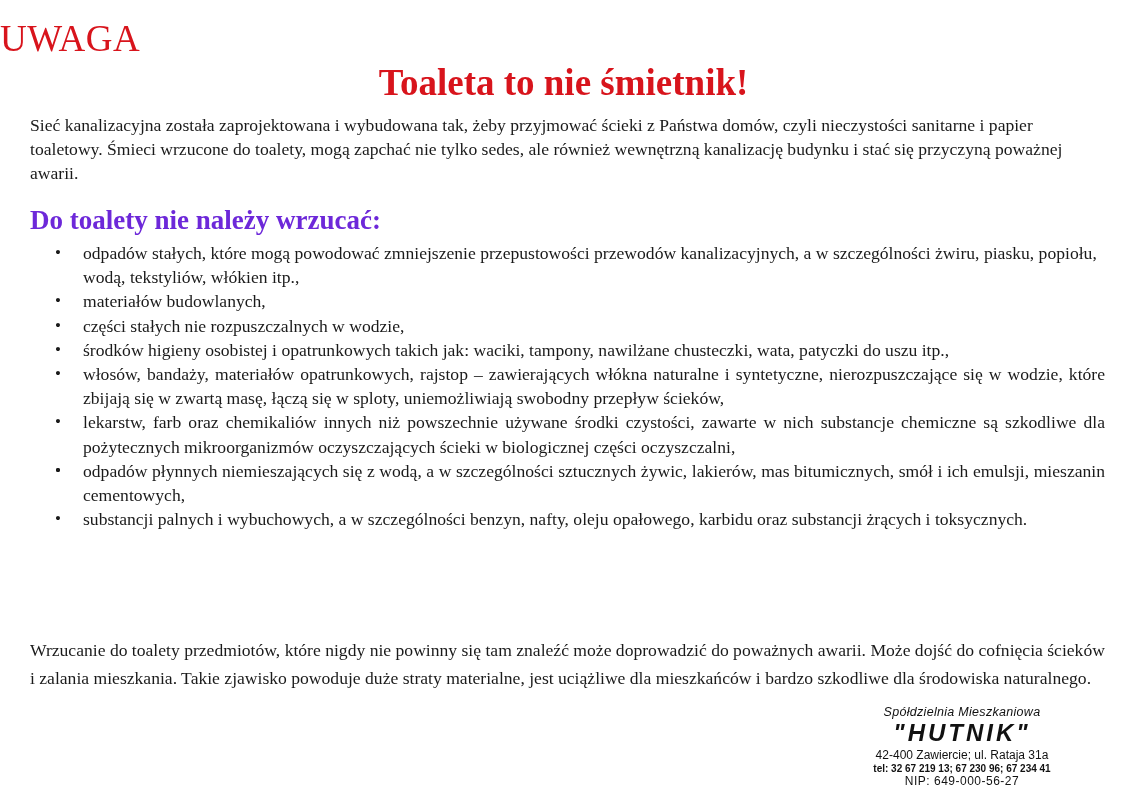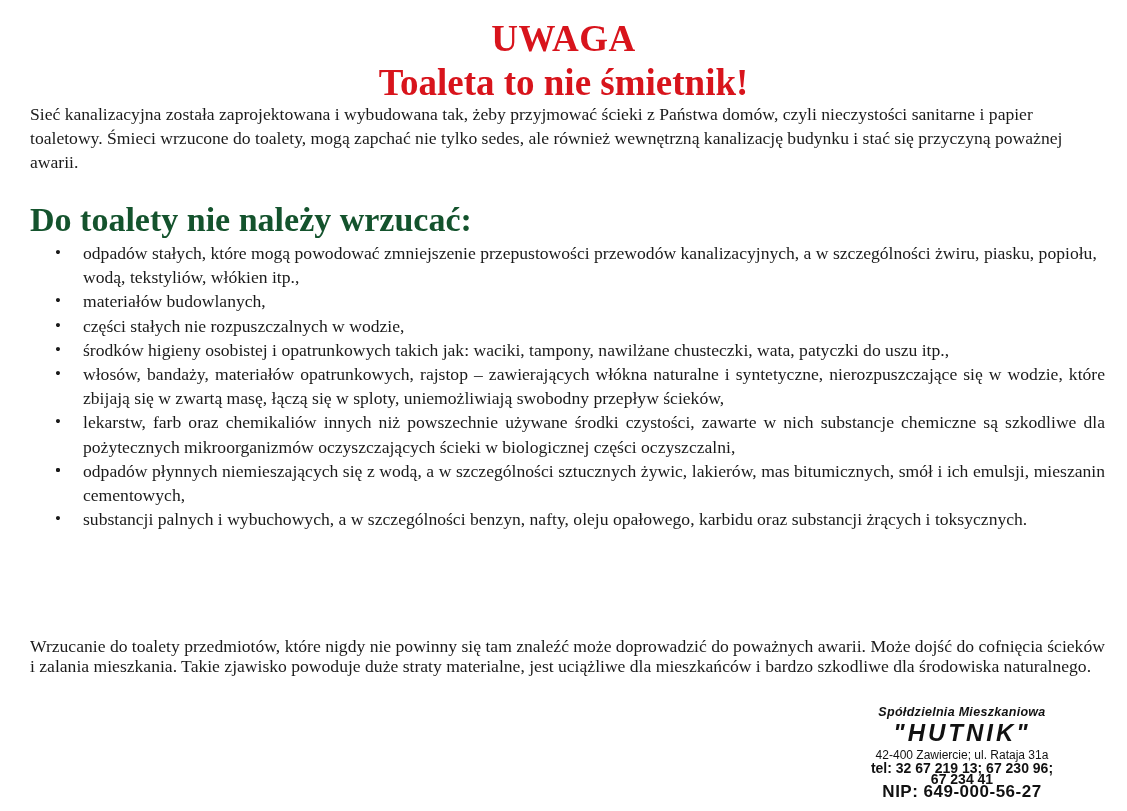--- a/index.html
+++ b/index.html
@@ -1,57 +1,57 @@
 <!DOCTYPE html>
 <html><head>
   <meta charset="utf-8">
   <style>
     html, body { margin: 0; padding: 0; }
     body {
       width: 1127px; height: 811px; background: #ffffff; overflow: hidden;
       position: relative; font-family: "Liberation Serif", "DejaVu Serif", serif; color: #1a1a1a;
     }
     .title1 {
-      position: absolute; left: 0; width: 1127px; top: 18px; text-align: center;
-      font-size: 37px; font-weight: bold; color: #d8141c; line-height: 42px; letter-spacing: 0.5px;
+      position: absolute; left: 0; width: 1127px; top: 18px; 
+      font-size: 37px; font-weight: normal; color: #d8141c; line-height: 42px; letter-spacing: 0.5px;
     }
     .title2 {
       position: absolute; left: 0; width: 1127px; top: 62px; text-align: center;
       font-size: 37px; font-weight: bold; color: #d8141c; line-height: 42px;
     }
     .intro {
-      position: absolute; left: 30px; width: 1075px; top: 102px;
+      position: absolute; left: 30px; width: 1075px; top: 113px;
       font-size: 17.6px; line-height: 24px; text-align: left;
     }
     .subhead {
-      position: absolute; left: 30px; top: 203px; font-size: 34px; font-weight: bold;
-      color: #14532d; line-height: 34px;
+      position: absolute; left: 30px; top: 203px; font-size: 27px; font-weight: bold;
+      color: #6d28d9; line-height: 34px;
     }
     .list {
       position: absolute; left: 30px; width: 1075px; top: 241px; margin: 0; padding: 0; list-style: none;
       font-size: 17.6px; line-height: 24.2px;
     }
     .list li { position: relative; padding-left: 53px; }
     .list li .bullet {
       position: absolute; left: 25px; top: 0; font-size: 17px;
     }
     .list li.justify { text-align: justify; }
     .outro {
       position: absolute; left: 30px; width: 1075px; top: 636px;
-      font-size: 17.6px; line-height: 20px;
+      font-size: 17.6px; line-height: 28px;
     }
     .stamp {
       position: absolute; left: 862px; top: 704px; width: 200px; text-align: center;
       font-family: "Liberation Sans", "DejaVu Sans", sans-serif; color: #111;
     }
-    .stamp .coop { font-size: 12.5px; font-weight: bold; font-style: italic; letter-spacing: 0.3px; line-height: 16px; }
+    .stamp .coop { font-size: 12.5px; font-weight: normal; font-style: italic; letter-spacing: 0.3px; line-height: 16px; }
     .stamp .brand { font-size: 24px; font-weight: bold; font-style: italic; letter-spacing: 3px; line-height: 24px; margin-top: 1px; }
     .stamp .addr { font-size: 12px; line-height: 15px; margin-top: 3px; text-align: center; }
-    .stamp .tel { font-size: 14px; font-weight: bold; line-height: 11px; }
-    .stamp .nip { font-size: 17px; font-weight: bold; line-height: 14px; letter-spacing: 0.5px; }
+    .stamp .tel { font-size: 10px; font-weight: bold; line-height: 11px; }
+    .stamp .nip { font-size: 12px; font-weight: normal; line-height: 14px; letter-spacing: 0.5px; }
   </style>
 </head>
 <body>
 
 <div class="title1">UWAGA</div>
 <div class="title2">Toaleta to nie śmietnik!</div>
 
 <div class="intro">Sieć kanalizacyjna została zaprojektowana i wybudowana tak, żeby przyjmować ścieki z Państwa domów, czyli nieczystości sanitarne i papier toaletowy. Śmieci wrzucone do toalety, mogą zapchać nie tylko sedes, ale również wewnętrzną kanalizację budynku i stać się przyczyną poważnej awarii.</div>
 
 <div class="subhead">Do toalety nie należy wrzucać:</div>

